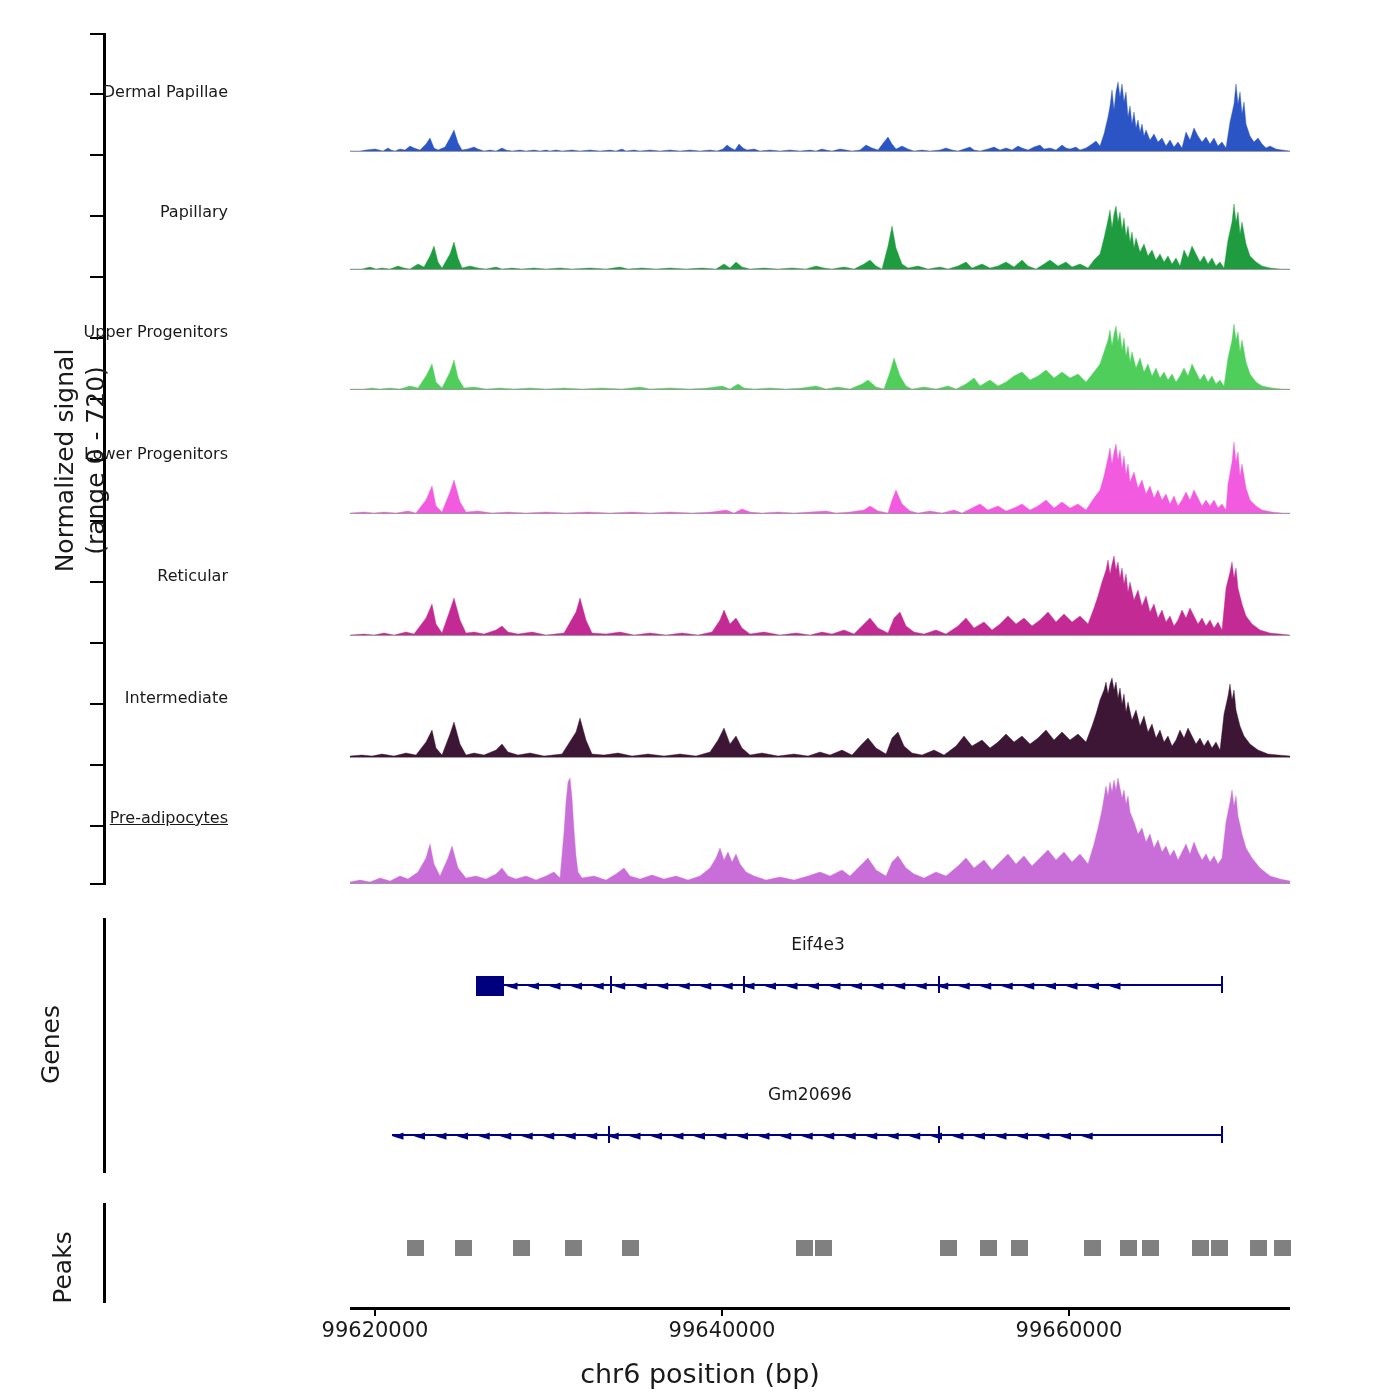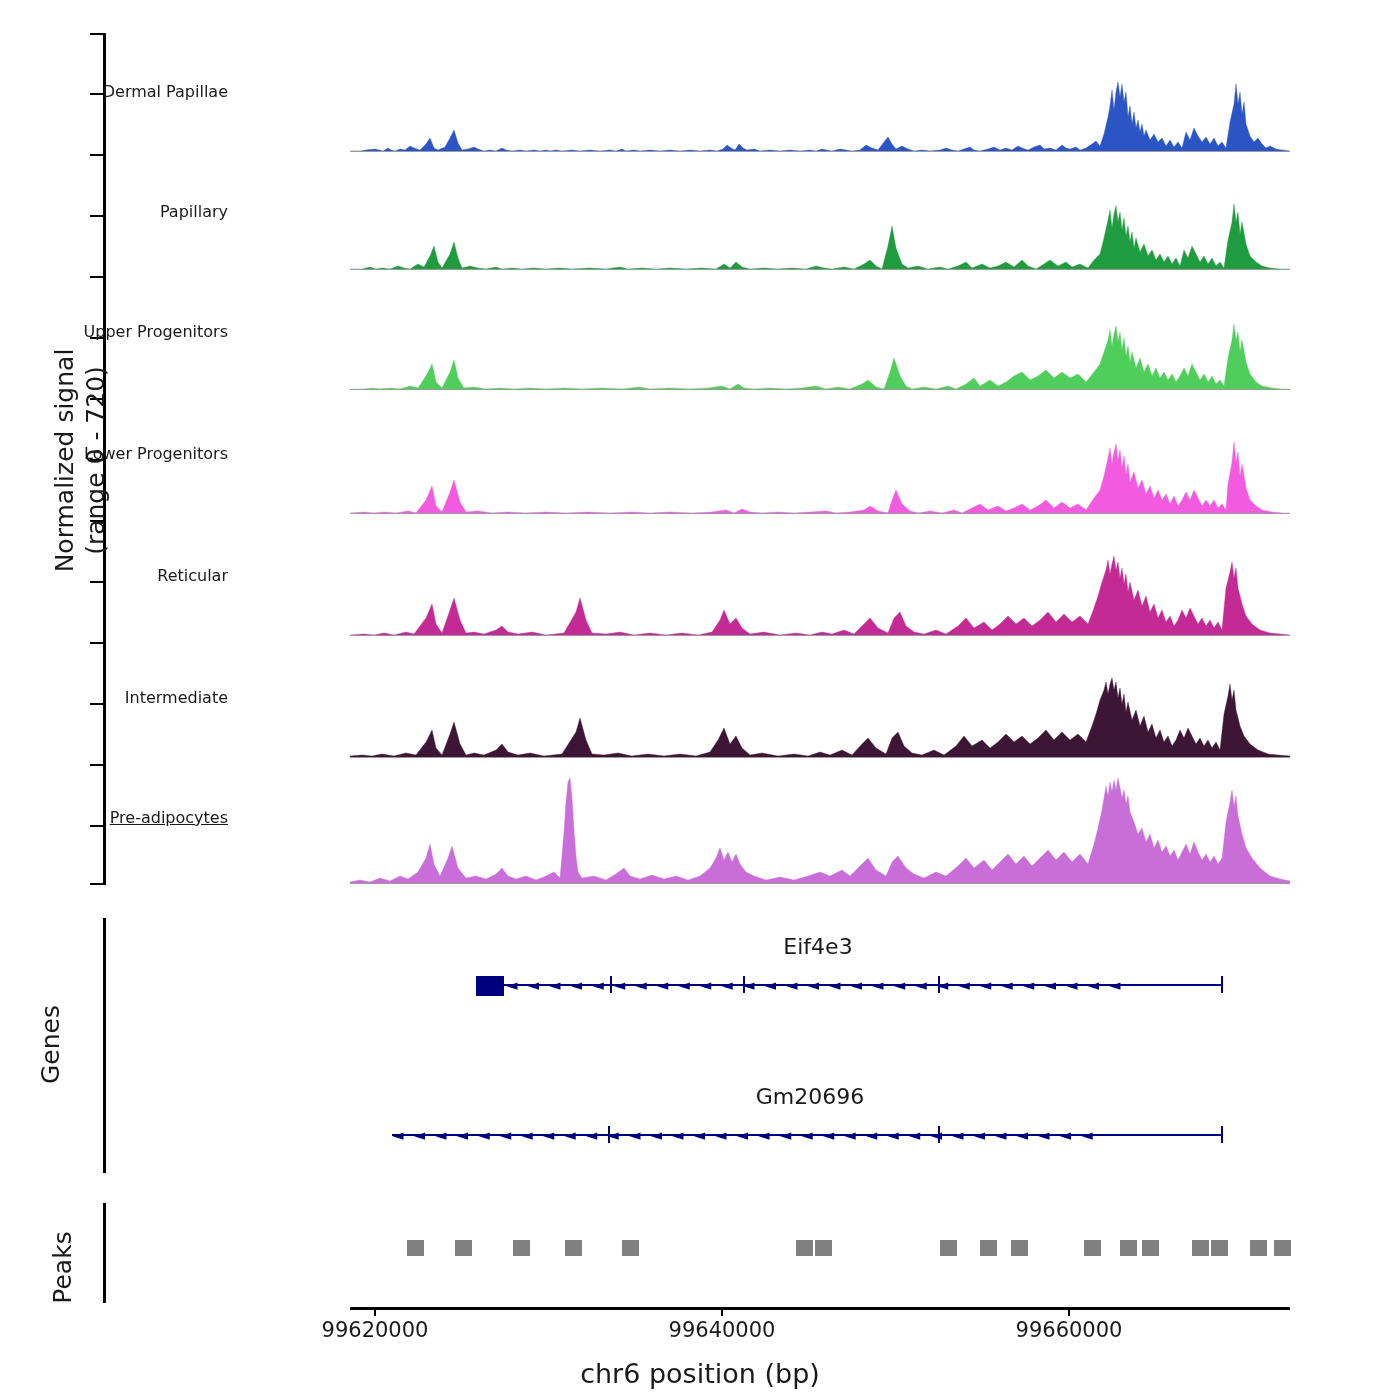--- a/index.html
+++ b/index.html
@@ -54,21 +54,21 @@
     width:220px;
     transform:rotate(-90deg);
     transform-origin:center center;
     text-align:center;
     font-size:25px;
   }
   .gene-row { position:absolute; left:350px; width:940px; height:60px; }
   .gene-name {
     position:absolute;
     top:-26px;
-    font-size:22px;
+    font-size:17px;
     white-space:nowrap;
     transform:translateX(-50%);
     text-align:right;
   }
   .gene-line {
     position:absolute;
     height:2px;
     background:#00007f;
     top:24px;
   }

